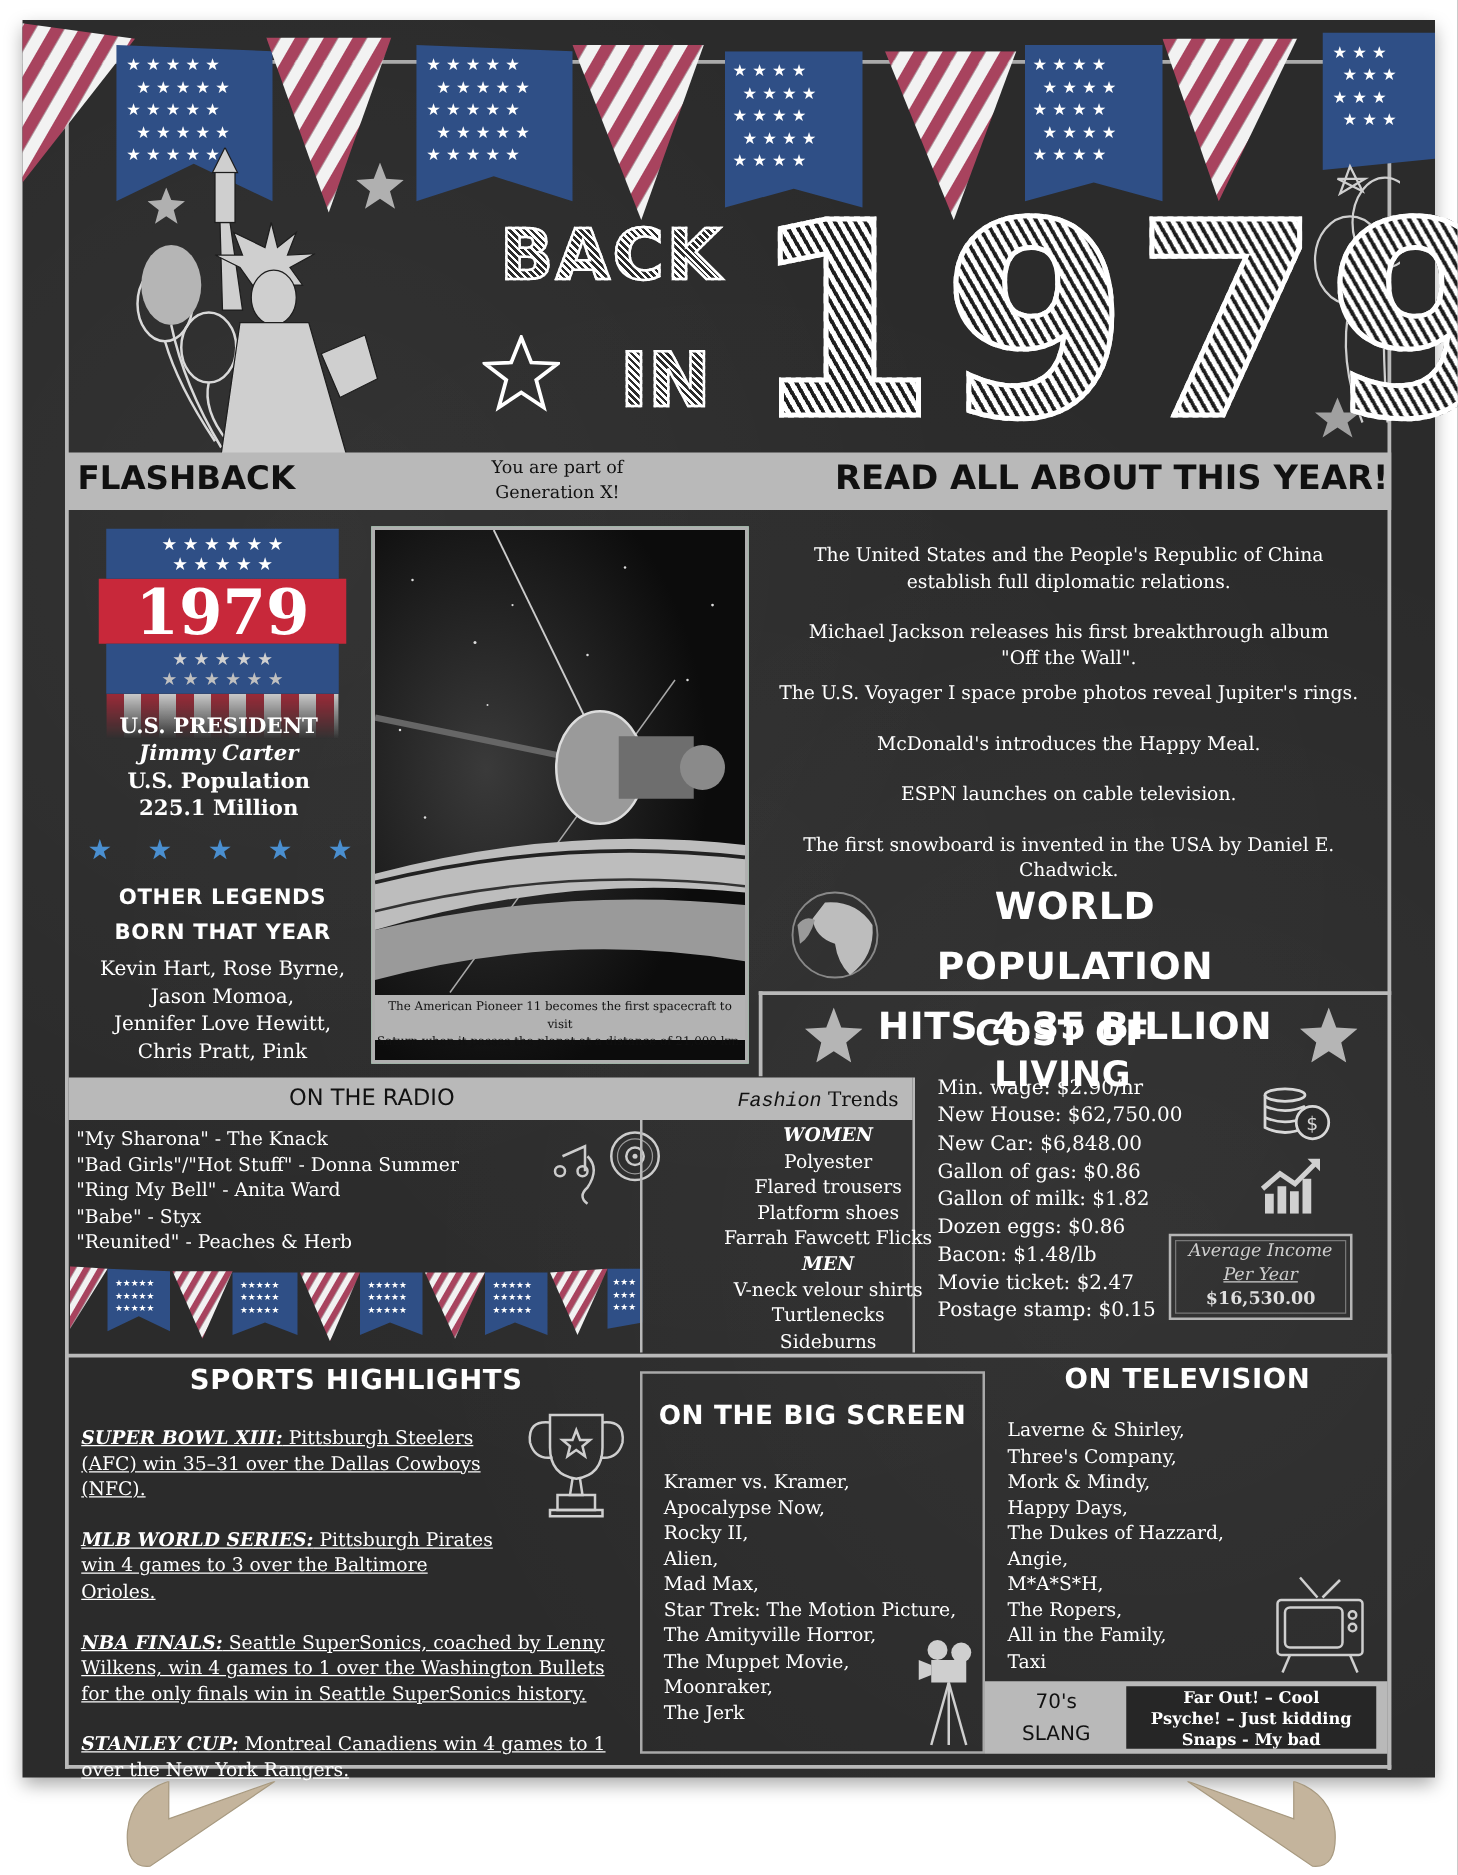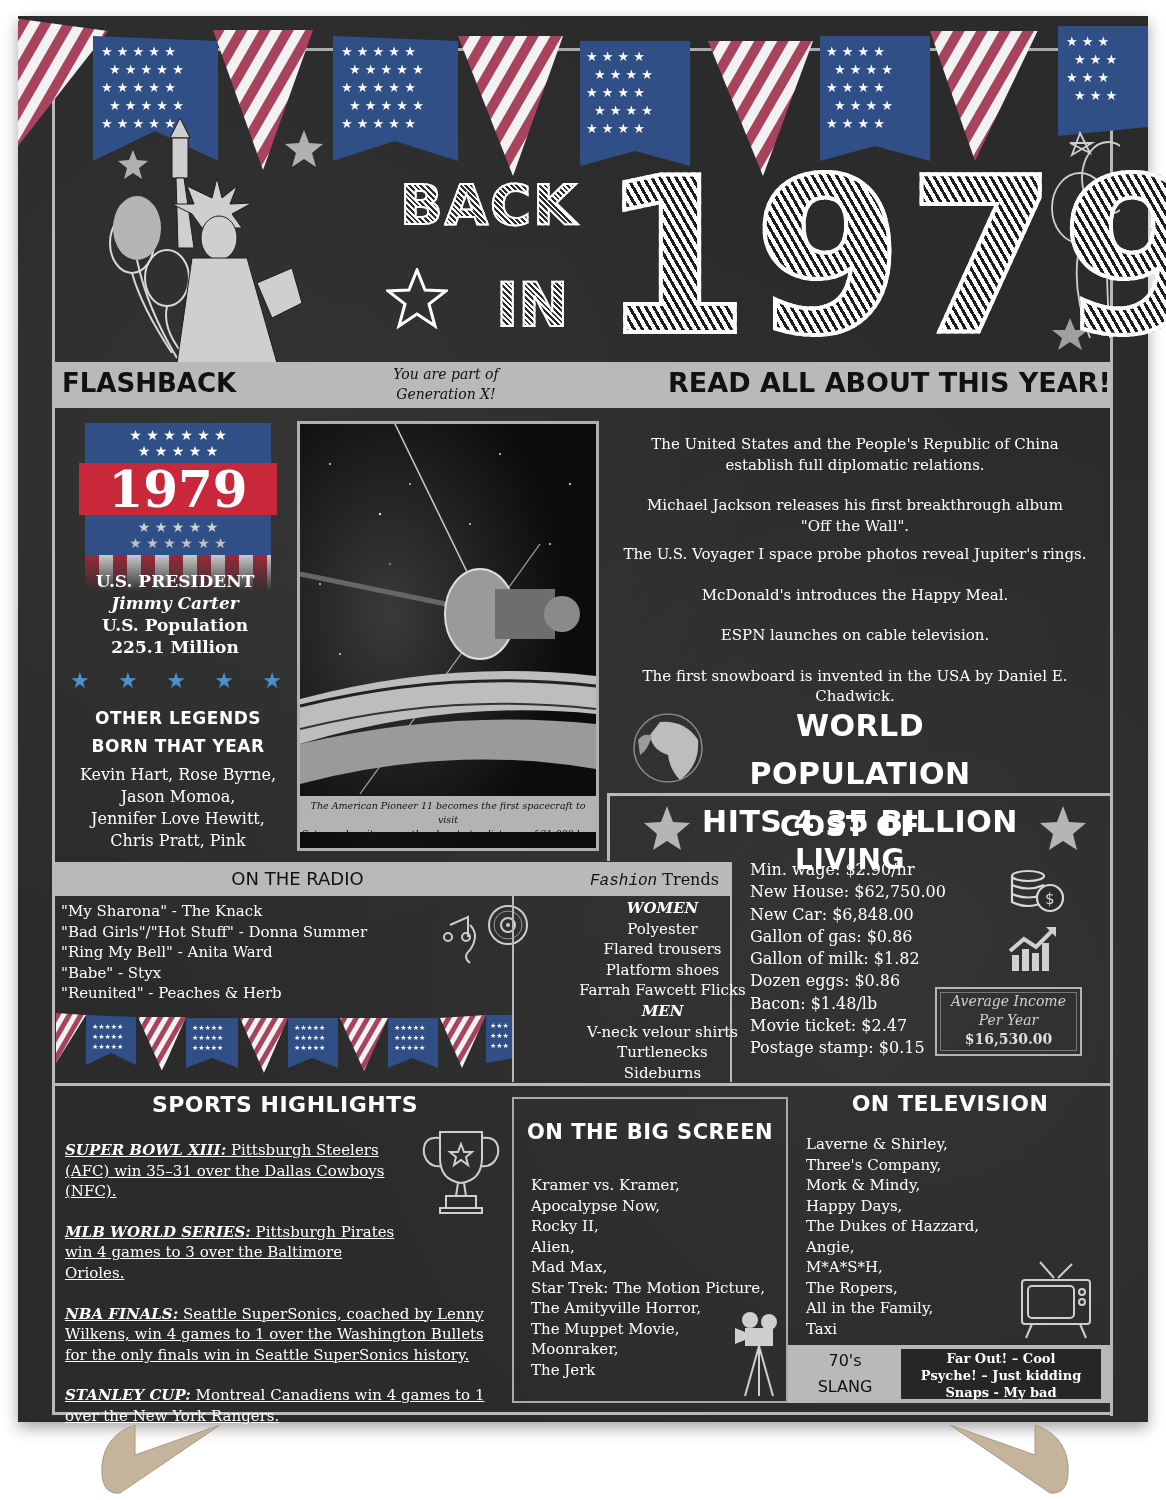--- a/index.html
+++ b/index.html
@@ -11,21 +11,21 @@
     background: #2b2b2b;
     background-image:
       radial-gradient(circle at 20% 30%, rgba(255,255,255,0.04) 0, transparent 40%),
       radial-gradient(circle at 80% 70%, rgba(255,255,255,0.04) 0, transparent 45%),
       radial-gradient(circle at 50% 50%, rgba(255,255,255,0.02) 0, transparent 60%);
     box-shadow: 0 6px 14px rgba(0,0,0,0.35);
   }
   .frame-line { position: absolute; background: #b9b9b9; }
 
   .hand { font-family: "DejaVu Sans", sans-serif; font-weight: bold; letter-spacing: 0.5px; }
-  .serif { font-family: "DejaVu Serif", serif; font-style: italic; }
+  .serif { font-family: "DejaVu Serif", serif; }
 
   
   .bunting { position: absolute; left: 18px; top: 16px; width: 1130px; height: 170px; overflow: hidden; }
   .pennant { position: absolute; }
 
   
   .title-back { position: absolute; left: 400px; top: 172px; font-size: 56px; color: #fff;
     font-family: "DejaVu Sans", sans-serif; font-weight: bold; letter-spacing: 2px;
     -webkit-text-stroke: 2px #fff; color: transparent;
     background: repeating-linear-gradient(45deg, #fff 0 2px, #2b2b2b 2px 4px);
@@ -230,21 +230,21 @@
 
 <div class="col center txt-white hand" style="left:68px;top:704px;width:220px;font-size:17px;line-height:28px;">OTHER LEGENDS BORN THAT YEAR</div>
 
 <div class="col center txt-white" style="left:68px;top:764px;width:220px;font-size:16px;line-height:22px;">
   <div>Kevin Hart, Rose Byrne,</div>
   <div>Jason Momoa,</div>
   <div>Jennifer Love Hewitt,</div>
   <div>Chris Pratt, Pink</div>
 </div>
 
-<div class="box" style="left:297px;top:421px;width:302px;height:430px;border:3px solid #b0b0b0;background:#86efac;overflow:hidden;font-style:italic;">
+<div class="box" style="left:297px;top:421px;width:302px;height:430px;border:3px solid #b0b0b0;background:#86efac;overflow:hidden;">
   <svg width="296" height="424" style="display:block;">
     <defs>
       <radialGradient id="neb" cx="0.3" cy="0.45" r="0.6">
           <stop offset="0" stop-color="#3a3a3a"></stop>
           <stop offset="1" stop-color="#0c0c0c"></stop>
         </radialGradient>
     </defs>
     <rect width="296" height="424" fill="url(#neb)"></rect>
     <g fill="#ddd">
       <circle cx="30" cy="40" r="1"></circle>
@@ -353,21 +353,21 @@
       <rect x="24" y="28" width="7" height="18"></rect>
       <rect x="34" y="18" width="7" height="28"></rect>
   </g>
   <path d="M2 26 L16 14 L28 22 L44 6" stroke="#d0d0d0" stroke-width="4" fill="none"></path>
   <polygon points="38,2 48,2 48,12" fill="#d0d0d0"></polygon>
 </svg>
 
 <div class="box center" style="left:935px;top:987px;width:147px;height:69px;border:2px solid #b5b5b5;">
   <div style="position:absolute;inset:3px;border:1px solid #777;"></div>
   <div style="color:#cfcfcf;font-style:italic;font-size:14px;line-height:19px;padding-top:3px;">Average Income</div>
-  <div style="color:#cfcfcf;font-style:italic;font-size:14px;line-height:19px;">Per Year</div>
+  <div style="color:#cfcfcf;font-style:italic;font-size:14px;line-height:19px;text-decoration:underline;">Per Year</div>
   <div style="color:#dedede;font-weight:bold;font-size:14px;line-height:19px;">$16,530.00</div>
 </div>
 
 <div class="bar" style="left:55px;top:862px;width:675px;height:34px;"></div>
 <div class="bar-text center" style="left:190px;top:868px;width:215px;font-size:18px;font-weight:normal;">ON THE RADIO</div>
 <div class="bar-text" style="left:566px;top:870px;font-size:16px;font-weight:normal;">
   <span style="font-family:Liberation Mono, monospace;font-style:italic;margin-left:24px;">Fashion</span>
   <span style="font-family:'DejaVu Serif',serif;">Trends</span>
 </div>
 

